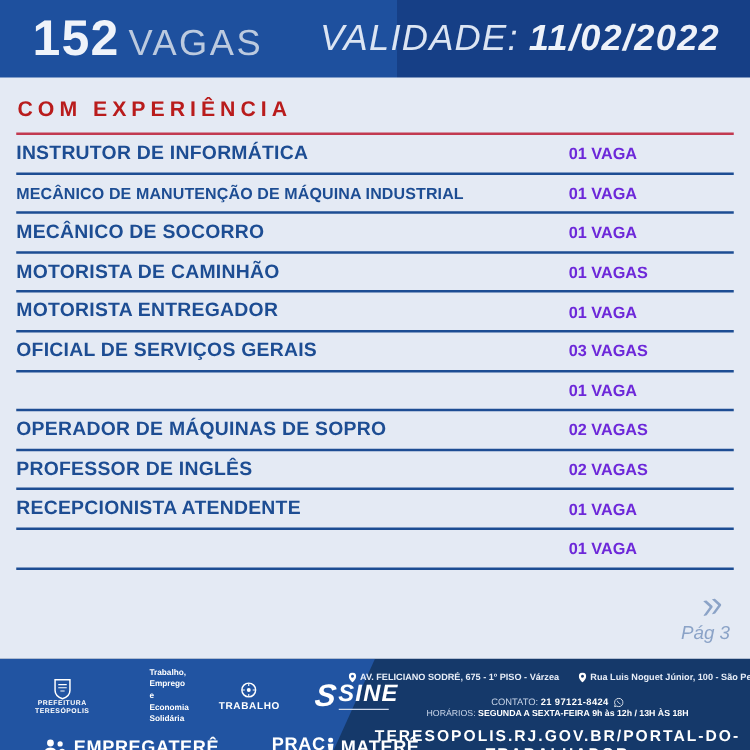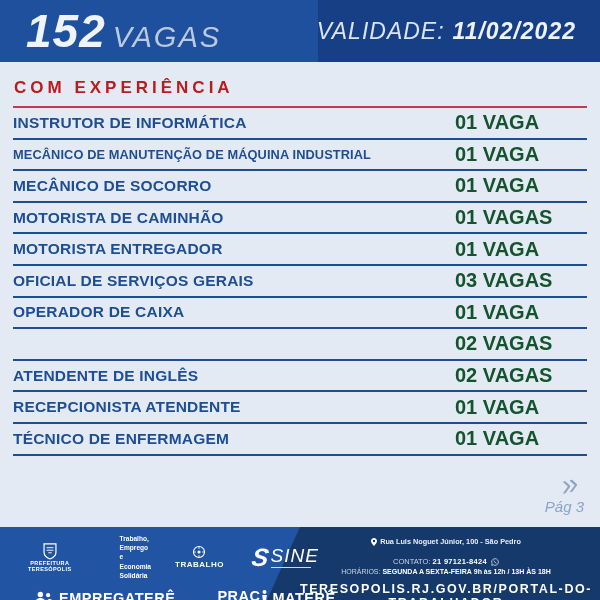--- a/index.html
+++ b/index.html
@@ -4,35 +4,35 @@
 <style>
   html,body{margin:0;padding:0;}
   body{font-family:"Liberation Sans",sans-serif;}
   .poster{position:relative;width:600px;height:600px;background:#e4eaf4;overflow:hidden;}
 
   
   .header{height:62px;display:flex;align-items:center;justify-content:space-between;
     padding:0 24px 0 26px;box-sizing:border-box;
     background:linear-gradient(90deg,#1e509e 0,#1e509e 53%,#163f86 53%,#163f86 100%);}
   .head-left{display:flex;align-items:baseline;}
-  .count{font-size:46px;font-weight:bold;font-style:italic;color:#eff3fa;letter-spacing:1px;line-height:1;}
-  .count-label{font-size:29px;font-style:italic;font-weight:400;color:#bccadf;margin-left:7px;letter-spacing:2px;}
-  .head-right{font-style:italic;font-size:23px;color:#eef2f9;white-space:nowrap;}
+  .count{font-size:40px;font-weight:bold;color:#eff3fa;letter-spacing:1px;line-height:1;}
+  .count-label{font-size:29px;font-weight:400;color:#bccadf;margin-left:7px;letter-spacing:2px;}
+  .head-right{font-style:italic;font-size:29px;color:#eef2f9;white-space:nowrap;}
   .validity-label{font-weight:400;color:#dce5f3;letter-spacing:1px;margin-right:8px;}
   .validity-date{font-weight:800;letter-spacing:1px;}
 
   
   .main{padding:12px 13px 0;}
   .section-title{color:#b91c1c;font-size:17px;font-weight:800;letter-spacing:4px;margin:4px 0 8px 1px;}
   .red-rule{height:2px;background:#c23a50;}
   .job-list{margin-top:0;}
   .job-row{display:flex;align-items:center;height:29.6px;border-bottom:2px solid #1d4d93;}
   .job-title{font-size:15.5px;font-weight:800;color:#1d4d93;letter-spacing:.2px;white-space:nowrap;}
   .job-row.small .job-title{font-size:12.8px;letter-spacing:.1px;}
-  .job-count{flex:none;width:132px;margin-left:auto;font-size:20px;font-weight:800;color:#14532d;text-align:left;}
+  .job-count{flex:none;width:132px;margin-left:auto;font-size:13px;font-weight:800;color:#6d28d9;text-align:left;}
 
   
   .pager{position:absolute;right:16px;top:474px;text-align:right;color:#8ba3c7;}
   .chevrons{display:block;font-size:30px;font-style:italic;line-height:.8;transform:rotate(-12deg);margin-right:6px;}
   .pag-label{font-size:15px;font-style:italic;}
 
   
   .footer{position:absolute;left:0;bottom:0;width:600px;height:73px;background:#15396a;}
   .footer-left-bg{position:absolute;left:0;top:0;width:300px;height:73px;background:#2154a2;
     clip-path:polygon(0 0,100% 0,89% 100%,0 100%);}
@@ -40,21 +40,21 @@
   .logos-row{display:flex;align-items:center;gap:24px;padding:7px 0 0 28px;}
   .pref-logo{display:flex;flex-direction:column;align-items:center;line-height:1.1;}
   .pref-text{font-size:5.5px;font-weight:700;letter-spacing:.4px;text-align:center;}
   .v-divider{width:1px;height:28px;background:#cfd9ea;}
   .secretaria{font-size:6.6px;font-weight:600;line-height:1.4;width:64px;}
   .trabalho-logo{display:flex;flex-direction:column;align-items:center;gap:1px;}
   .trabalho-text{font-size:8px;font-weight:800;letter-spacing:.5px;}
   .sine-logo{display:flex;align-items:center;gap:2px;margin-left:4px;}
   .sine-s{display:inline-block;font-weight:bold;font-style:italic;font-size:25px;transform:skewX(-8deg);line-height:1;}
   .sine-word{display:flex;flex-direction:column;}
-  .sine-text{font-size:19px;font-weight:normal;font-style:italic;letter-spacing:1px;line-height:1;}
+  .sine-text{font-size:19px;font-weight:bold;font-style:italic;letter-spacing:1px;line-height:1;}
   .sine-sub{height:1px;background:#cfd9ea;margin-top:2px;width:40px;}
   .brands-row{display:flex;align-items:center;gap:42px;padding:8px 0 0 34px;}
   .brand{display:flex;align-items:center;gap:5px;font-size:14.5px;font-weight:800;letter-spacing:.5px;white-space:nowrap;}
   .prac-underlined{border-bottom:2px solid #737373;display:inline-flex;align-items:center;padding-bottom:1px;}
 
   .footer-right{position:absolute;left:296px;top:0;width:300px;height:73px;color:#fff;}
   .addr-row{display:flex;justify-content:center;gap:16px;padding-top:10px;}
   .addr{display:flex;align-items:center;gap:3px;font-size:7.3px;font-weight:600;color:#e8eef8;white-space:nowrap;}
   .contact-row{text-align:center;font-size:7.5px;color:#c9d6ea;margin-top:11px;}
   .contact-phone{font-weight:800;color:#fff;letter-spacing:.3px;}
@@ -101,36 +101,35 @@
       </div>
       <div class="job-row">
         <span class="job-title">MOTORISTA ENTREGADOR</span>
         <span class="job-count">01 VAGA</span>
       </div>
       <div class="job-row">
         <span class="job-title">OFICIAL DE SERVIÇOS GERAIS</span>
         <span class="job-count">03 VAGAS</span>
       </div>
       <div class="job-row">
-        <span class="job-title">OPERADOR DE CAIXA</span>
-        <span class="job-count">01 VAGA</span>
-      </div>
-      <div class="job-row">
+        <span class="job-count">01 VAGA</span>
+      </div>
+      <div class="job-row">
+        <span class="job-title">OPERADOR DE MÁQUINAS DE SOPRO</span>
         <span class="job-count">02 VAGAS</span>
       </div>
       <div class="job-row">
-        <span class="job-title">ATENDENTE DE INGLÊS</span>
+        <span class="job-title">PROFESSOR DE INGLÊS</span>
         <span class="job-count">02 VAGAS</span>
       </div>
       <div class="job-row">
         <span class="job-title">RECEPCIONISTA ATENDENTE</span>
         <span class="job-count">01 VAGA</span>
       </div>
       <div class="job-row">
-        <span class="job-title">TÉCNICO DE ENFERMAGEM</span>
         <span class="job-count">01 VAGA</span>
       </div>
     </div>
 
     <div class="pager">
       <span class="chevrons">»</span>
       <span class="pag-label">Pág 3</span>
     </div>
   </main>
 
@@ -198,20 +197,28 @@
     </div>
 
     <div class="footer-right">
       <div class="addr-row">
         <span class="addr">
           <span>
             <svg width="6" height="8" viewBox="0 0 12 16">
                 <path d="M6 0C2.7 0 0 2.7 0 6c0 4.5 6 10 6 10s6-5.5 6-10C12 2.7 9.3 0 6 0zm0 8.4A2.4 2.4 0 116 3.6a2.4 2.4 0 010 4.8z" fill="#fff"></path>
               </svg>
           </span>
+          <span>AV. FELICIANO SODRÉ, 675 - 1º PISO - Várzea</span>
+        </span>
+        <span class="addr">
+          <span>
+            <svg width="6" height="8" viewBox="0 0 12 16">
+                <path d="M6 0C2.7 0 0 2.7 0 6c0 4.5 6 10 6 10s6-5.5 6-10C12 2.7 9.3 0 6 0zm0 8.4A2.4 2.4 0 116 3.6a2.4 2.4 0 010 4.8z" fill="#fff"></path>
+              </svg>
+          </span>
           <span>Rua Luis Noguet Júnior, 100 - São Pedro</span>
         </span>
       </div>
       <div class="contact-row">
         <span>CONTATO:</span>
         <span class="contact-phone">21 97121-8424</span>
         <span style="display:inline-block;vertical-align:middle;margin-left:2px;">
           <svg width="8" height="8" viewBox="0 0 12 12">
               <path d="M6 1a5 5 0 00-4.3 7.6L1 11l2.5-.7A5 5 0 106 1z" fill="none" stroke="#fff" stroke-width="1"></path>
               <path d="M4.2 3.9c.8 2 2 3.1 3.9 3.9" fill="none" stroke="#fff" stroke-width="1"></path>

